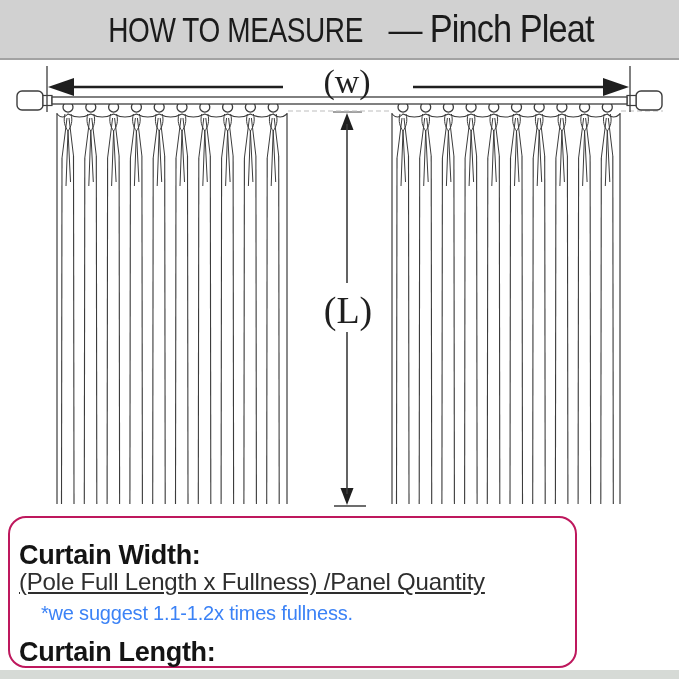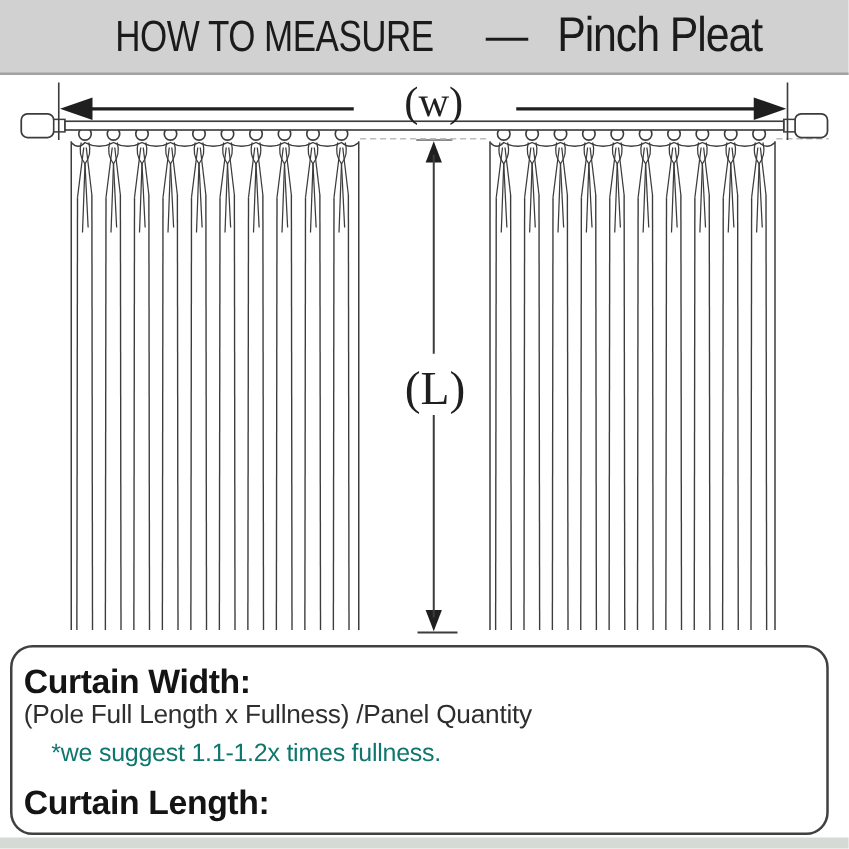--- a/index.html
+++ b/index.html
@@ -6,21 +6,21 @@
   body{
     width:679px;height:679px;position:relative;overflow:hidden;
     background:#ffffff;
     font-family:"Liberation Sans", sans-serif;
   }
   
   .header{
     position:absolute;top:0;left:0;width:679px;height:58px;
     background:#d1d1d1;border-bottom:2px solid #a2a2a2;
     display:flex;align-items:baseline;justify-content:center;
-    color:#1b1b1b;white-space:nowrap;gap:16px;
+    color:#1b1b1b;white-space:nowrap;
   }
   .header .caps{
     display:inline-block;font-size:35px;line-height:58px;
     transform:scaleX(0.80);transform-origin:60% 100%;
     letter-spacing:-0.5px;font-weight:400;
   }
   .header .dash{
     display:inline-block;font-size:34px;line-height:58px;
     margin:0 0px;position:relative;top:-1px;font-weight:400;
   }
@@ -30,34 +30,35 @@
     letter-spacing:-1px;font-weight:400;
   }
   
   #diagram-svg{position:absolute;top:0;left:0;}
   .measure-label{
     font-family:"Liberation Serif", serif;
     fill:#1f1f1f;
   }
   
   .info-box{
-    position:absolute;left:8px;top:516px;width:655px;height:152px;
+    position:absolute;left:8px;top:516px;width:569px;height:152px;
     box-sizing:border-box;
     background:#ffffff;
-    border:2px solid #404040;border-radius:18px;
-    padding:12px 10px 0 9px;
+    border:2px solid #be185d;border-radius:18px;
+    padding:22px 10px 0 9px;
     color:#262626;
   }
   .info-box .heading{
     font-size:27px;line-height:30px;font-weight:600;
     letter-spacing:-0.3px;color:#141414;
   }
   .info-box .body-line{
-    font-size:21px;line-height:24px;font-weight:400;color:#2e2e2e;
+    font-size:24px;line-height:24px;font-weight:400;color:#2e2e2e;
     letter-spacing:-0.2px;
+    text-decoration:underline;
   }
   .info-box .note-line{
     font-size:20px;line-height:22px;font-weight:400;
     margin:8px 0 2px 22px;letter-spacing:-0.2px;
   }
   .info-box .heading2{margin-top:13px;}
   
   .footer-strip{
     position:absolute;left:0;bottom:0;width:679px;height:9px;
     background:#d6dad6;
@@ -258,17 +259,17 @@
     <line x1="66" y1="87" x2="283" y2="87" stroke="#1f1f1f" stroke-width="2.6"></line>
     <line x1="630" y1="66" x2="630" y2="112" stroke="#3c3c3c" stroke-width="1.3"></line>
     <line x1="47" y1="66" x2="47" y2="112" stroke="#3c3c3c" stroke-width="1.3"></line>
   <text class="measure-label" x="347" y="93" font-size="34" text-anchor="middle">(w)</text>
   <text class="measure-label" x="348" y="323" font-size="38" text-anchor="middle">(L)</text>
 </svg>
 
 <div class="info-box">
   <div class="heading">Curtain Width:</div>
   <div class="body-line">(Pole Full Length x Fullness) /Panel Quantity</div>
-  <div class="note-line" style="color: #0f766e;">*we suggest 1.1-1.2x times fullness.</div>
+  <div class="note-line" style="color: #3b82f6;">*we suggest 1.1-1.2x times fullness.</div>
   <div class="heading heading2">Curtain Length:</div>
 </div>
 
 <div class="footer-strip"></div>
 
 </body></html>

